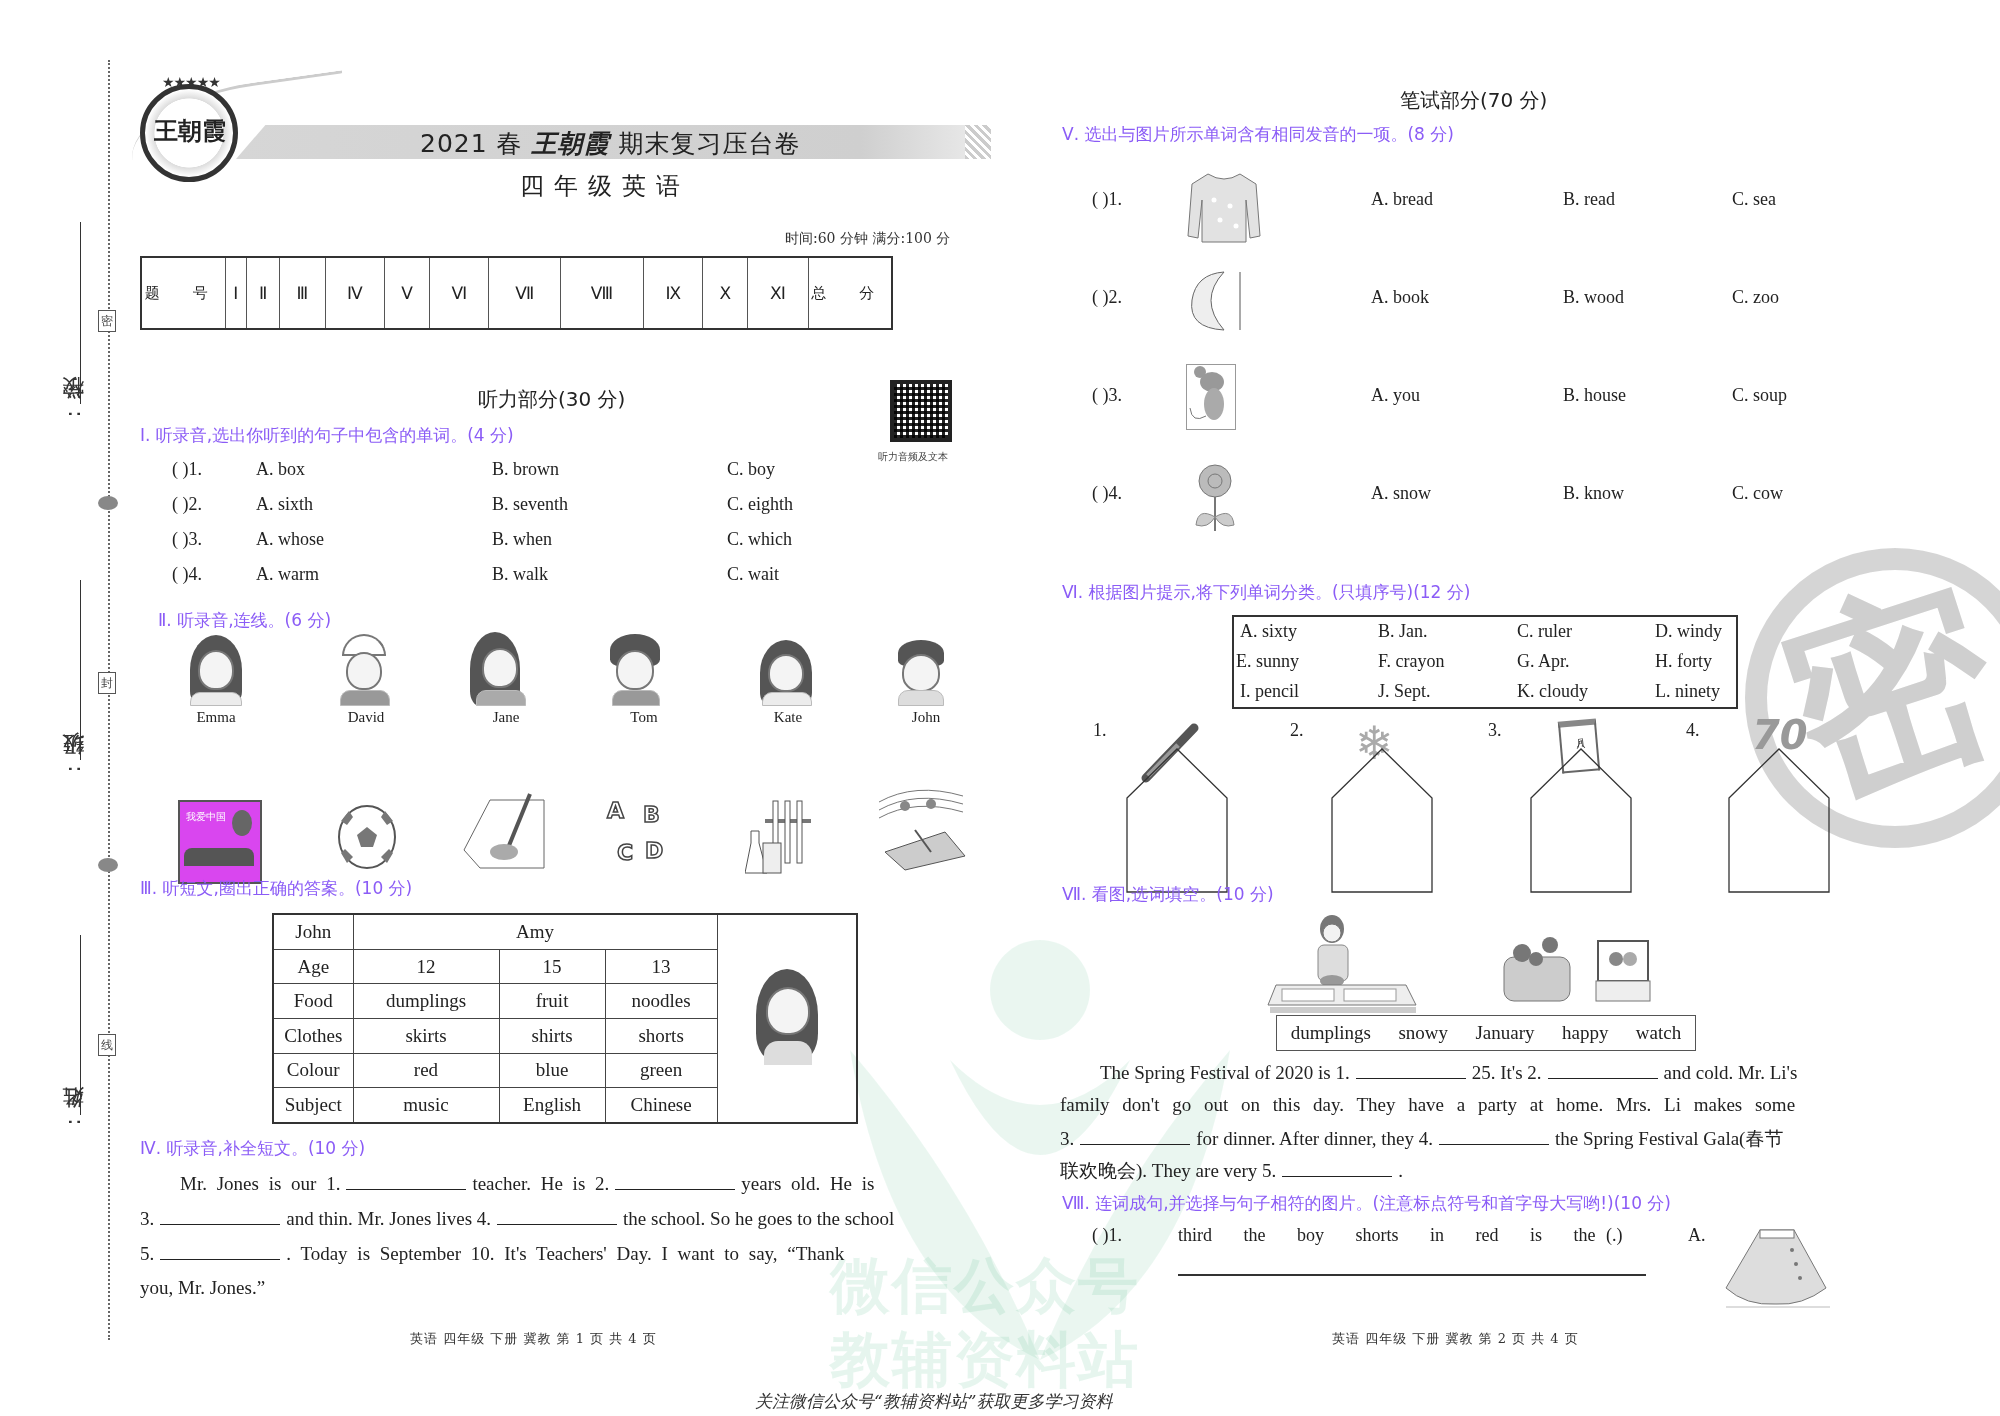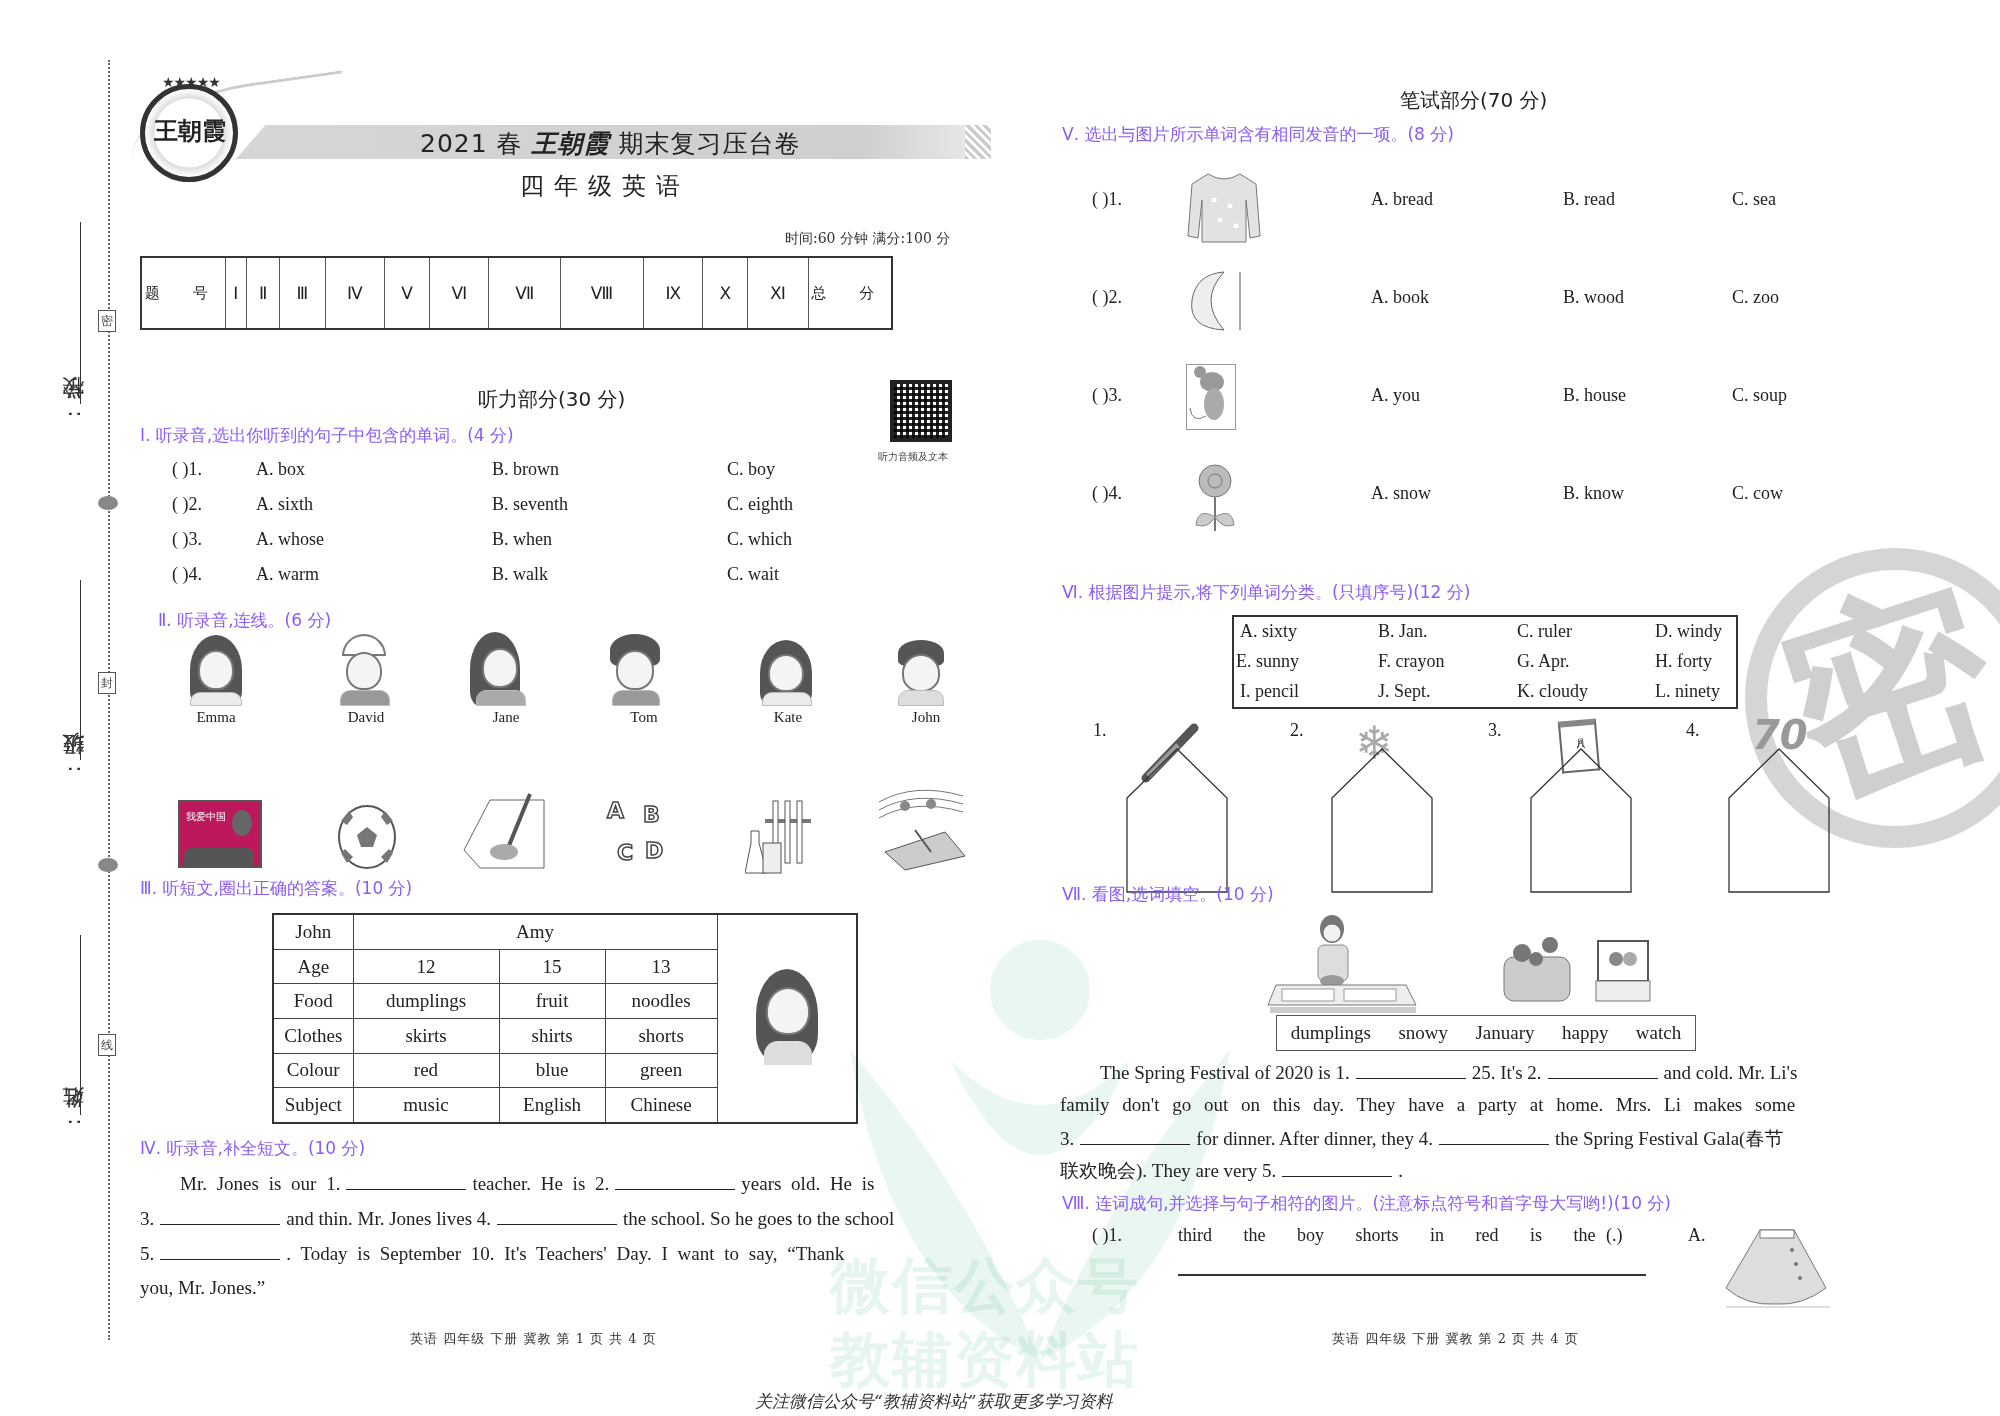--- a/index.html
+++ b/index.html
@@ -196,21 +196,21 @@
 
   <div>
     <div class="hair abs" style="left:898px;top:640px;width:46px;height:26px;"></div>
     <div class="face" style="left:902px;top:654px;width:38px;height:38px;"></div>
     <div class="pic" style="left:898px;top:690px;width:46px;height:16px;border-radius:10px 10px 0 0;background:#ddd;"></div>
   </div>
   <div class="name-lbl" style="left:886px;top:709px;">John</div>
 </div>
 
 <div>
-  <div class="abs" style="left:178px;top:800px;width:84px;height:68px;background:#be185d;border:2px solid #555;">
+  <div class="abs" style="left:178px;top:800px;width:84px;height:84px;background:#d946ef;border:2px solid #555;">
     <div class="abs sans" style="left:6px;top:8px;font-size:10px;color:#fff;">我爱中国</div>
     <div class="abs" style="left:52px;top:8px;width:20px;height:26px;border-radius:50%;background:#666;"></div>
     <div class="abs" style="left:4px;top:46px;width:70px;height:18px;background:#555;border-radius:8px 8px 0 0;"></div>
   </div>
   <svg class="abs" style="left:337px;top:805px;width:60px;height:64px;" viewBox="0 0 60 64">
     <ellipse cx="30" cy="32" rx="28" ry="31" fill="#fff" stroke="#555" stroke-width="2"></ellipse>
     <polygon points="30,22 40,30 36,42 24,42 20,30" fill="#777"></polygon>
     <polygon points="10,20 16,12 12,6 4,16" fill="#777"></polygon>
     <polygon points="50,20 44,12 48,6 56,16" fill="#777"></polygon>
     <polygon points="8,44 16,52 10,58 4,48" fill="#777"></polygon>

